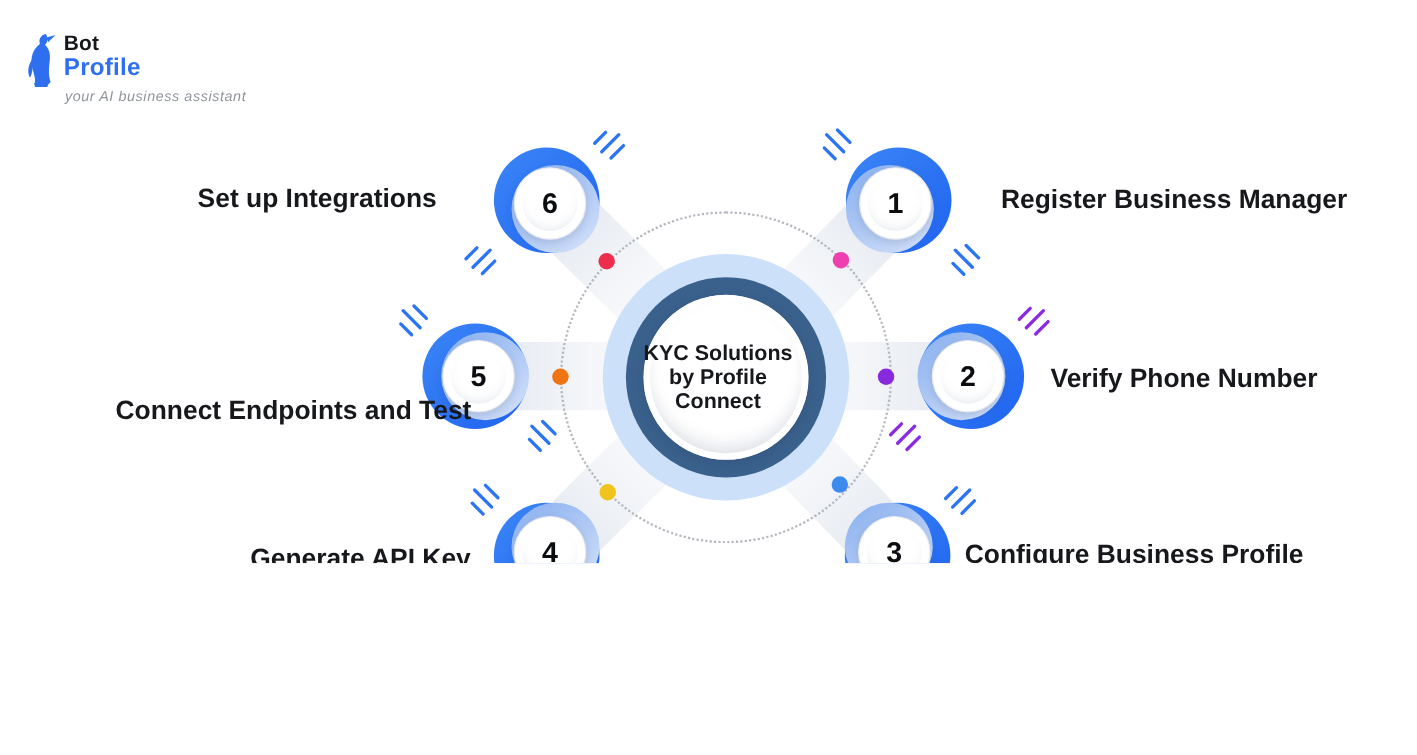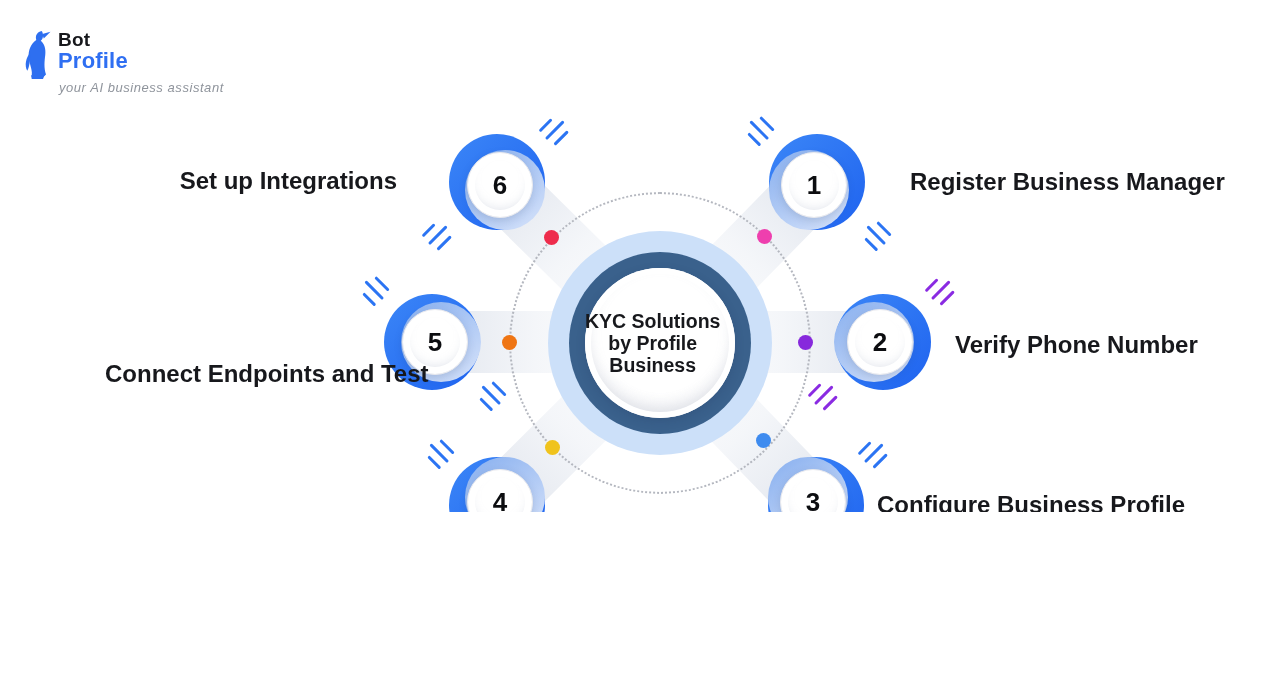--- a/index.html
+++ b/index.html
@@ -130,21 +130,21 @@
   <div class="dot d5" style="background: rgb(239, 117, 19);"></div>
   <div class="dot d6" style="background: rgb(238, 44, 76);"></div>
 
   <div class="hub">
     <div class="halo"></div>
     <div class="navy"></div>
     <div class="face">
       <div class="title">
         <span>KYC Solutions</span><br>
         <span>by Profile</span><br>
-        <span>Business</span>
+        <span>Connect</span>
       </div>
     </div>
   </div>
 
   <div class="node n1">
     <div class="hash tl backslash">
         <i style="background: rgb(43, 116, 243);"></i>
         <i style="background: rgb(43, 116, 243);"></i>
         <i style="background: rgb(43, 116, 243);"></i>
       </div>
@@ -246,16 +246,17 @@
     <div class="ring"></div>
     <div class="crescent"></div>
     <div class="inner">
         <span class="num">6</span>
       </div>
   </div>
 
   <div class="lbl l1">Register Business Manager</div>
   <div class="lbl l2">Verify Phone Number</div>
   <div class="lbl l3">Configure Business Profile</div>
+  <div class="lbl l4">Generate API Key</div>
   <div class="lbl l5">Connect Endpoints and Test</div>
   <div class="lbl l6">Set up Integrations</div>
 
 </div>
 
 </body></html>

